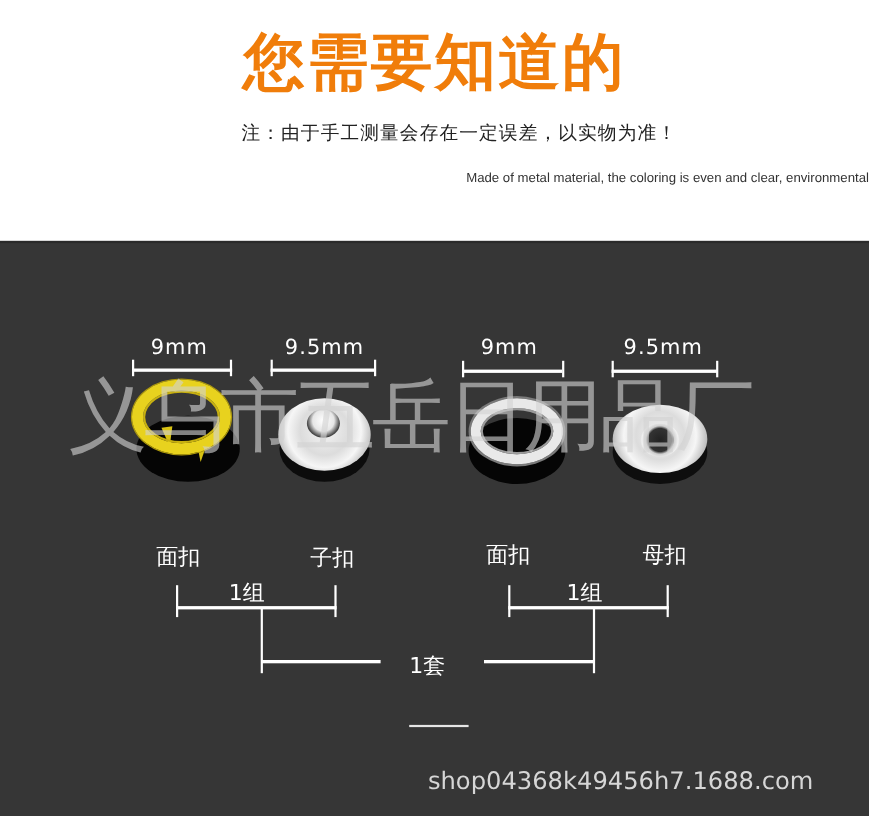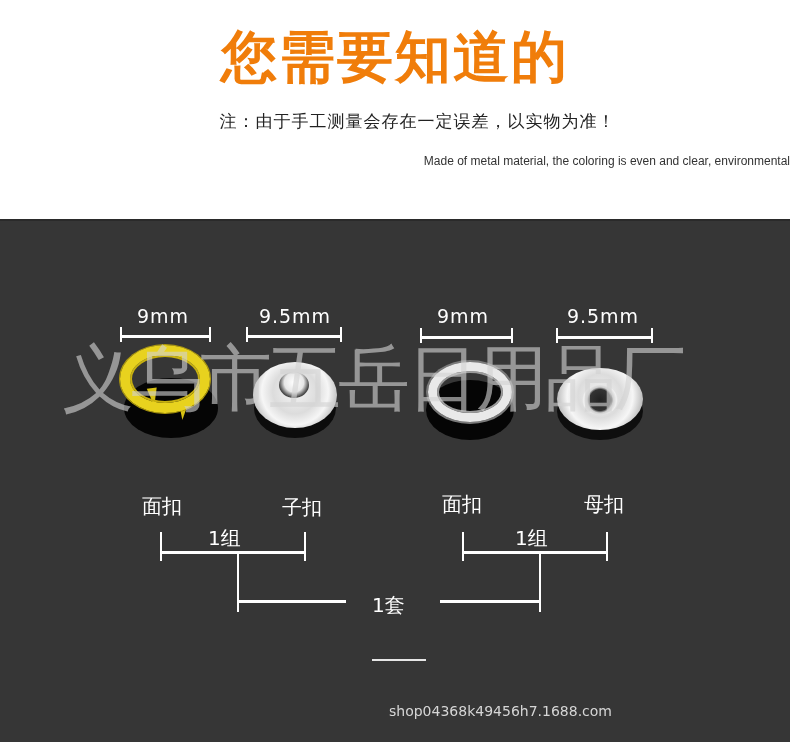--- a/index.html
+++ b/index.html
@@ -67,21 +67,21 @@
 
   .watermark {
     position: absolute; left: 62px; top: 333px; width: 670px;
     font-size: 72px; line-height: 90px; color: rgba(210,210,210,0.62);
     letter-spacing: -3px; white-space: nowrap; pointer-events: none;
   }
 
   .footer-line { position: absolute; left: 372px; top: 659px; width: 54px; height: 2px; background: #e6e6e6; }
   .shop-url {
     position: absolute; left: 389px; top: 697px; font-family: "DejaVu Sans", sans-serif;
-    font-size: 14px; line-height: 28px; color: #d6d6d6;
+    font-size: 22px; line-height: 28px; color: #d6d6d6;
   }
 </style>
 </head>
 <body>
 
 <div class="top">
   <div class="title" style="color:#f07d0a;">您需要知道的</div>
   <div class="note">注：由于手工测量会存在一定误差，以实物为准！</div>
   <div class="desc desc1">Made of metal material, the coloring is even and clear, environmental</div>
 </div>

